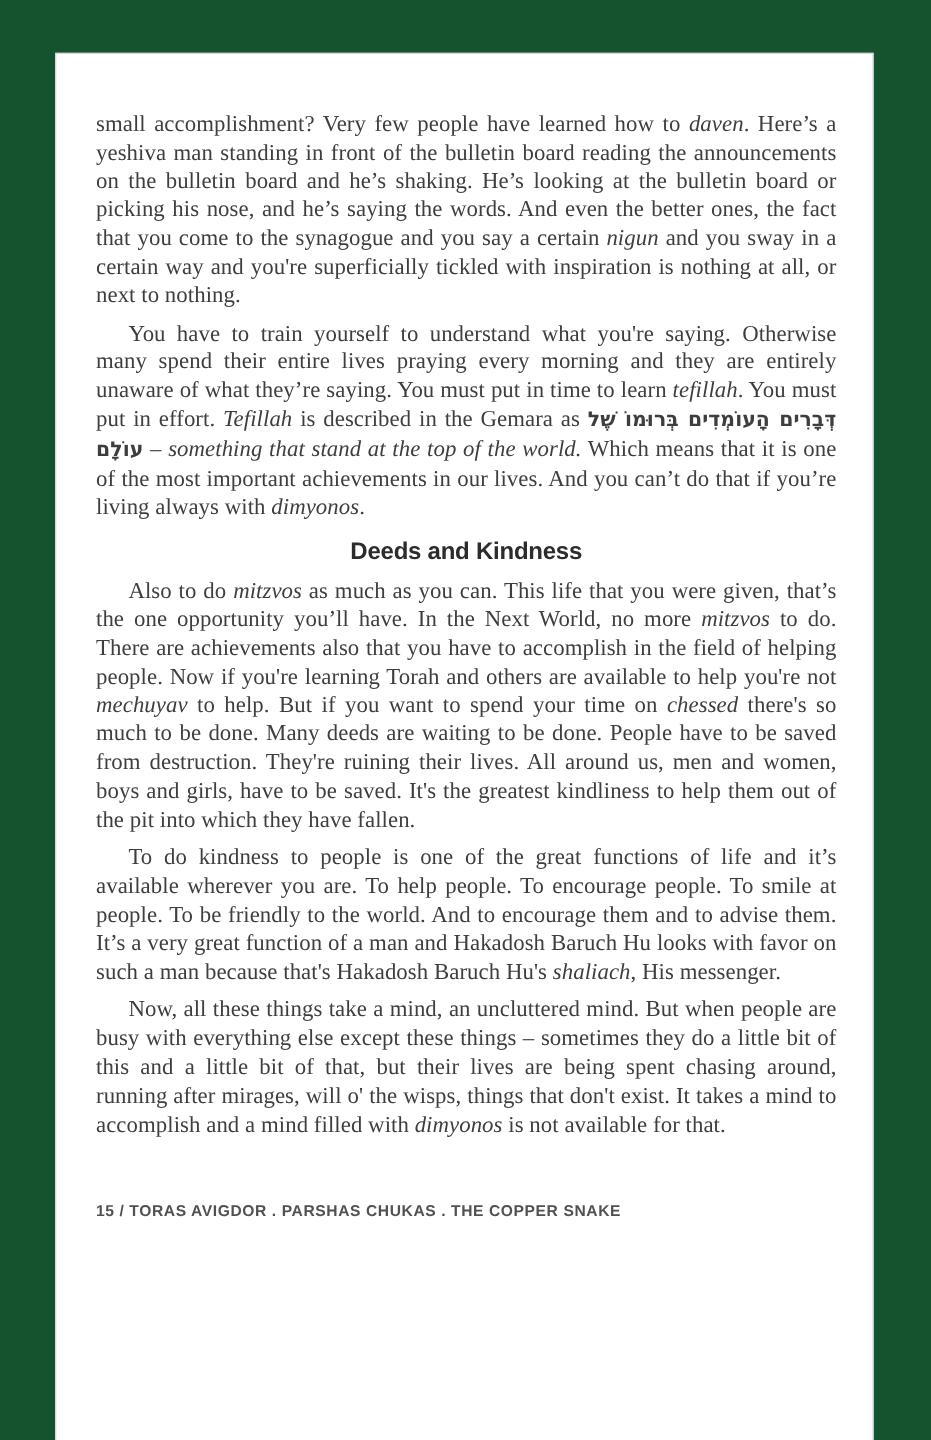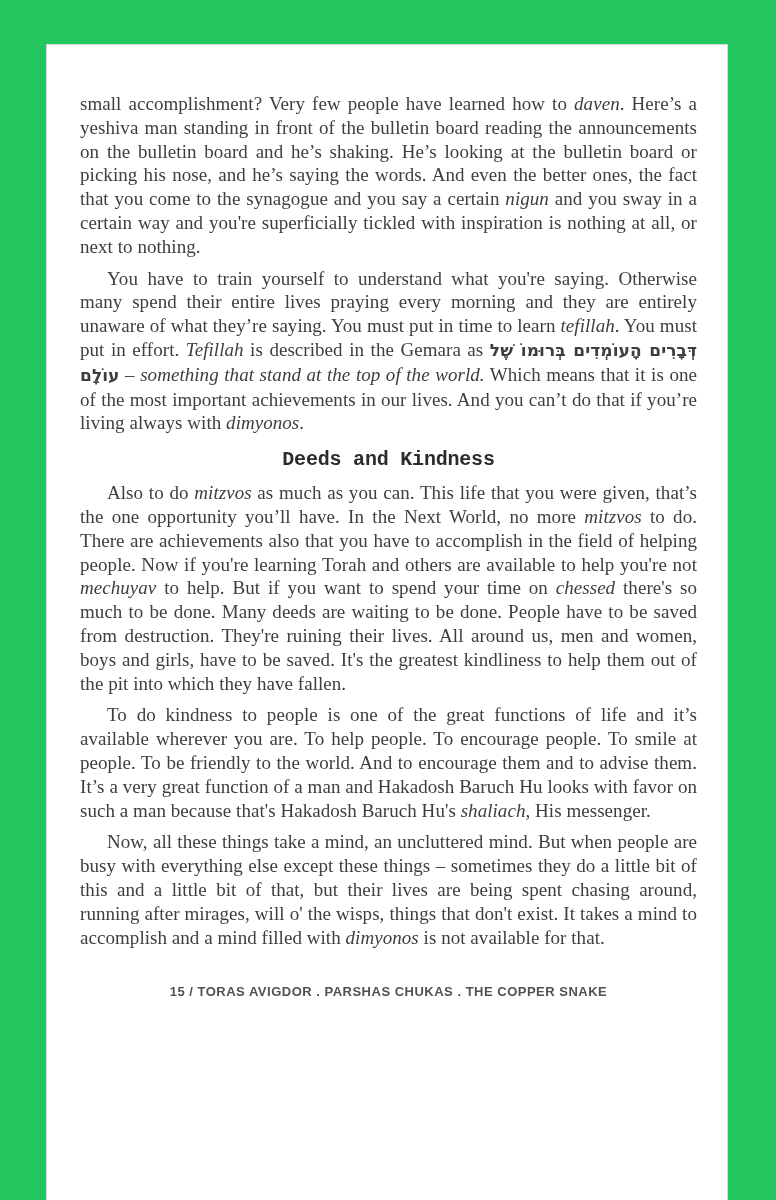--- a/index.html
+++ b/index.html
@@ -8,21 +8,21 @@
     width: 776px;
     height: 1200px;
     background: #ffffff;
     overflow: hidden;
     font-family: "Liberation Serif", serif;
   }
   .viewport {
     position: relative;
     width: 776px;
     height: 1200px;
-    background: #22c55e;
+    background: #14532d;
   }
   .page-card {
     position: absolute;
     left: 46px;
     top: 44px;
     width: 682px;
     height: 1200px; 
     box-sizing: border-box;
     background: #ffffff;
     border: 1px solid #d6d6d6;
@@ -39,31 +39,31 @@
   .para.indent { text-indent: 27px; }
   .it { font-style: italic; }
   .heb {
     font-weight: 700;
     font-family: "DejaVu Sans", "DejaVu Serif", sans-serif;
     font-size: 17px;
     unicode-bidi: embed;
   }
   .heading {
     margin: 13px 0 9px 0;
-    font-family: Liberation Mono, monospace;
+    font-family: Liberation Sans, sans-serif;
     font-weight: 700;
     font-size: 20px;
     line-height: 24px;
     color: #2c2c2c;
     text-align: center;
     letter-spacing: -0.2px;
   }
   .footer {
-    margin-top: 35px;
-    text-align: center;
+    margin-top: 52px;
+    text-align: left;
     font-family: "Liberation Sans", sans-serif;
     font-weight: 700;
     font-size: 13px;
     letter-spacing: 0.5px;
     color: #515151;
     white-space: nowrap;
   }
 </style>
 </head>
 <body>

